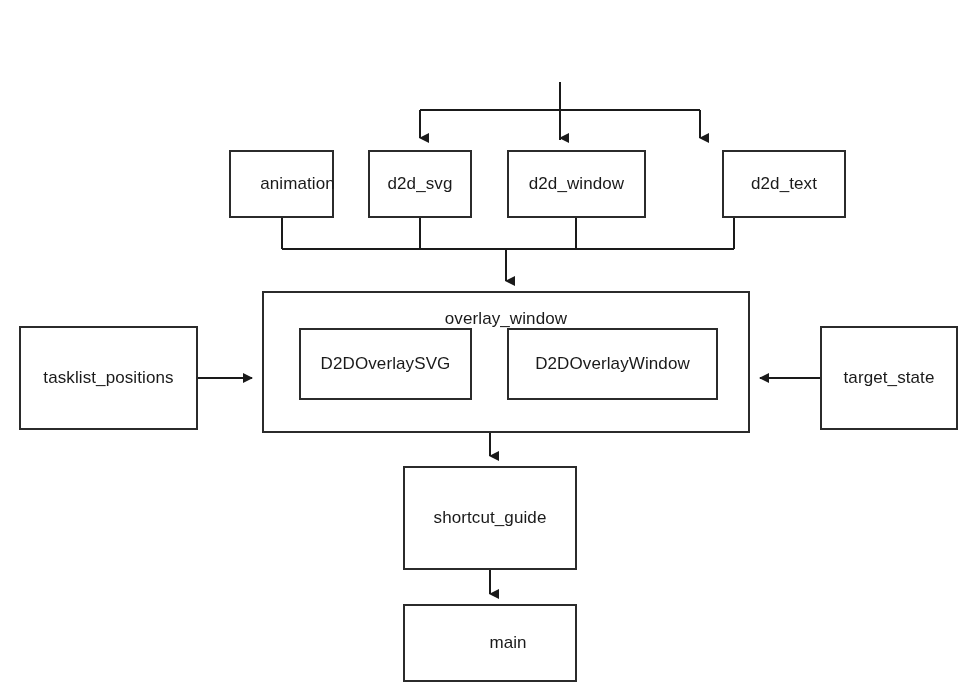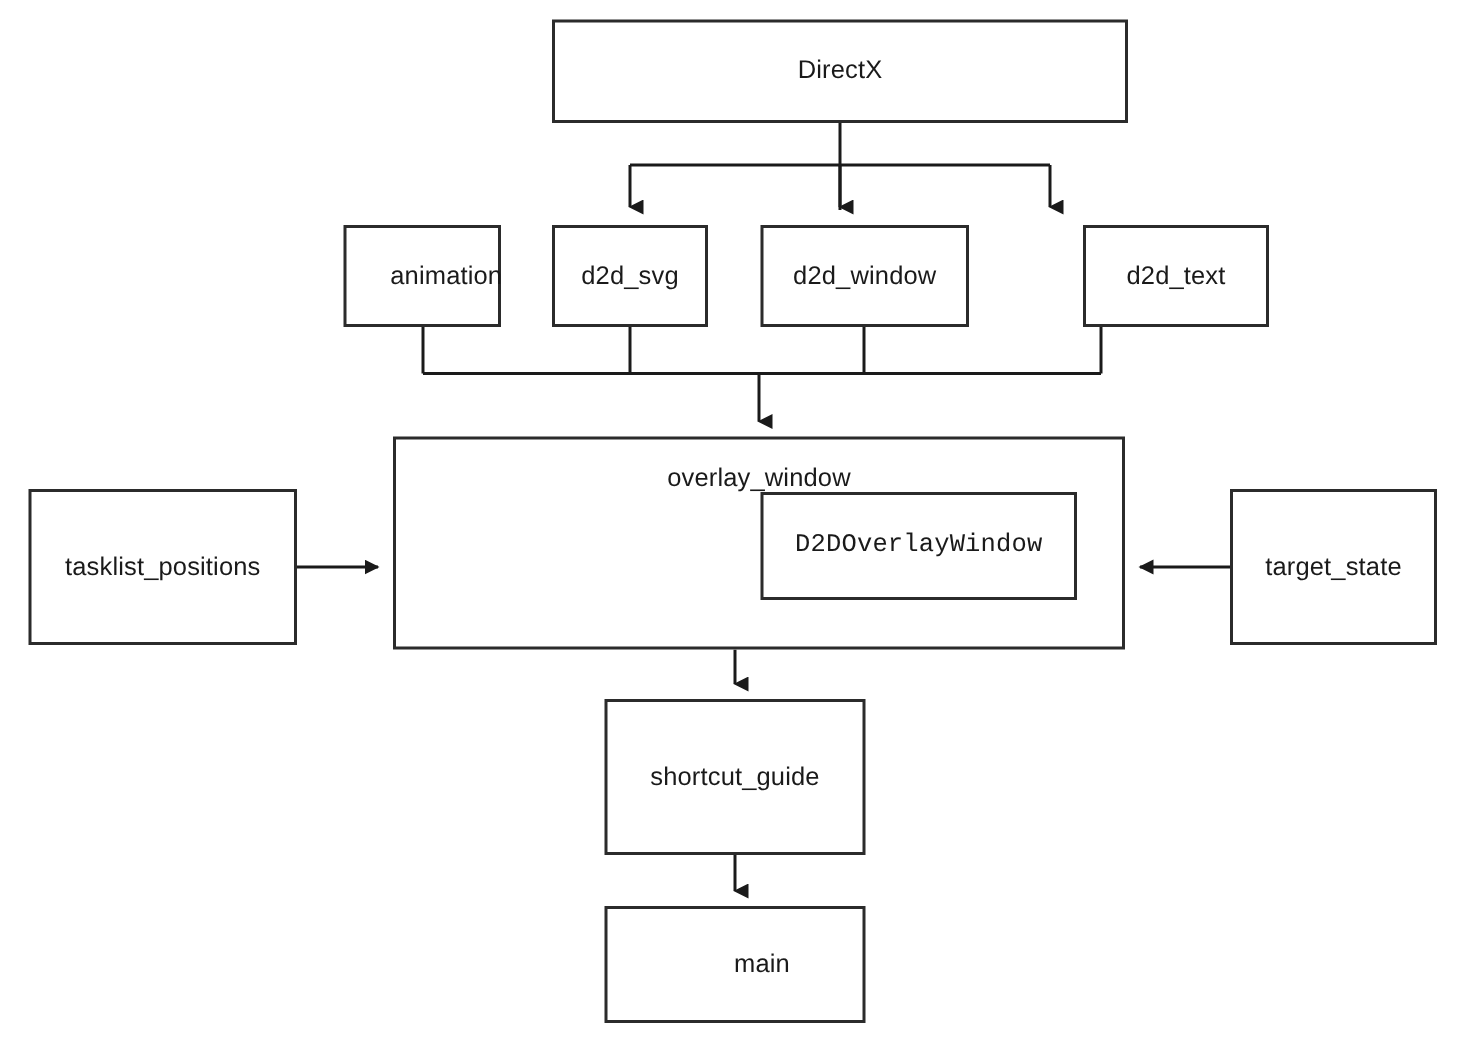--- a/index.html
+++ b/index.html
@@ -106,45 +106,45 @@
       <path d="M 198 378 L 252 378" marker-end="url(#arrow-right)"></path>
 
       <path d="M 820 378 L 760 378" marker-end="url(#arrow-left)"></path>
 
       <path d="M 490 433 L 490 456" marker-end="url(#arrow-down)"></path>
 
       <path d="M 490 570 L 490 594" marker-end="url(#arrow-down)"></path>
     </g>
   </svg>
 
-  <div class="node" style="left:368px; top:13px; width:384px; height:69px;">
-    <span class="node-label">DirectX</span>
-  </div>
 
   <div class="node" style="left:229px; top:150px; width:105px; height:68px;padding-left:32px;">
     <span class="node-label">animation</span>
   </div>
 
   <div class="node" style="left:368px; top:150px; width:104px; height:68px;">
     <span class="node-label">d2d_svg</span>
   </div>
 
   <div class="node" style="left:507px; top:150px; width:139px; height:68px;">
     <span class="node-label">d2d_window</span>
   </div>
 
   <div class="node" style="left:722px; top:150px; width:124px; height:68px;">
     <span class="node-label">d2d_text</span>
   </div>
 
   <div class="node group-node" style="left:262px; top:291px; width:488px; height:142px;">
     <span class="group-title">overlay_window</span>
 
+    <div class="inner-node" style="left:35px; top:35px; width:173px; height:72px;">
+      <span class="node-label">D2DOverlaySVG</span>
+    </div>
 
-    <div class="inner-node" style="left:243px; top:35px; width:211px; height:72px;font-family:Liberation Mono, monospace;">
+    <div class="inner-node" style="left:243px; top:35px; width:211px; height:72px;">
       <span class="node-label">D2DOverlayWindow</span>
     </div>
   </div>
 
   <div class="node" style="left:820px; top:326px; width:138px; height:104px;">
     <span class="node-label">target_state</span>
   </div>
 
   <div class="node" style="left:19px; top:326px; width:179px; height:104px;">
     <span class="node-label">tasklist_positions</span>

